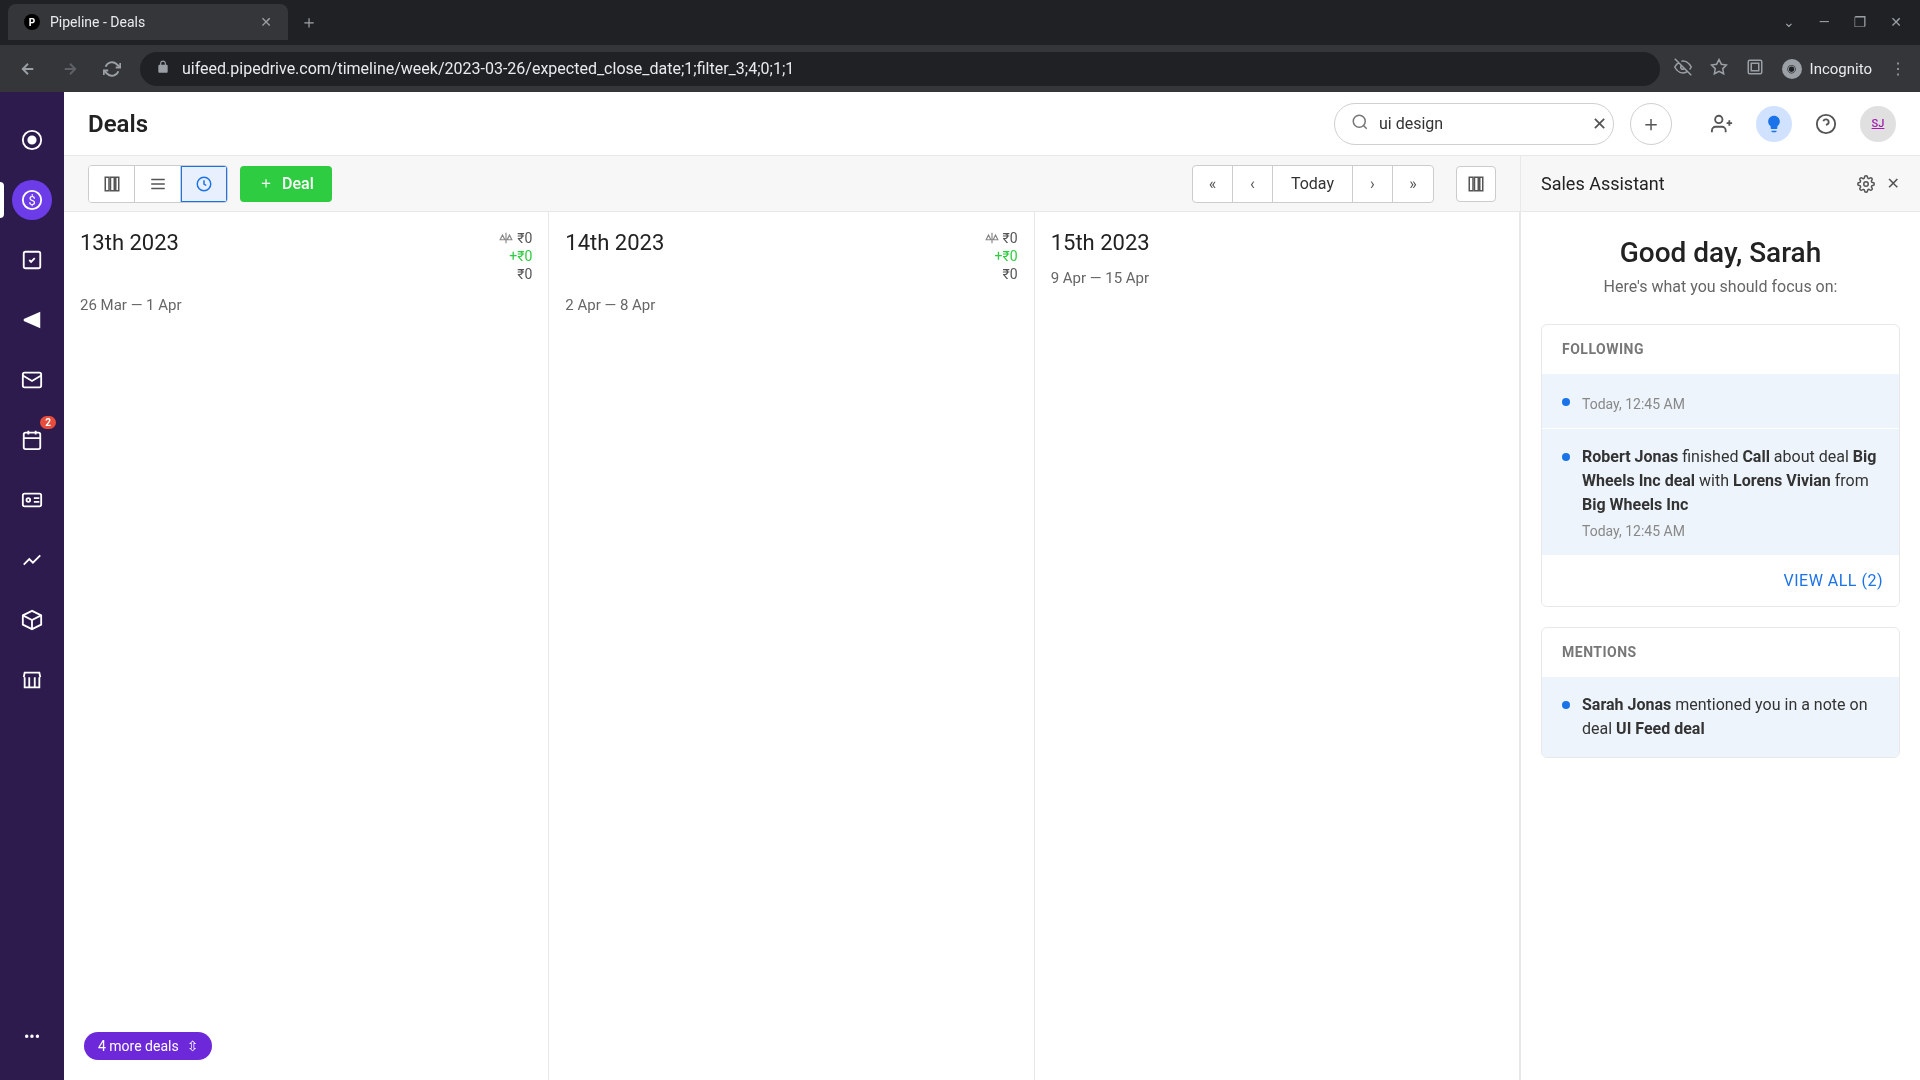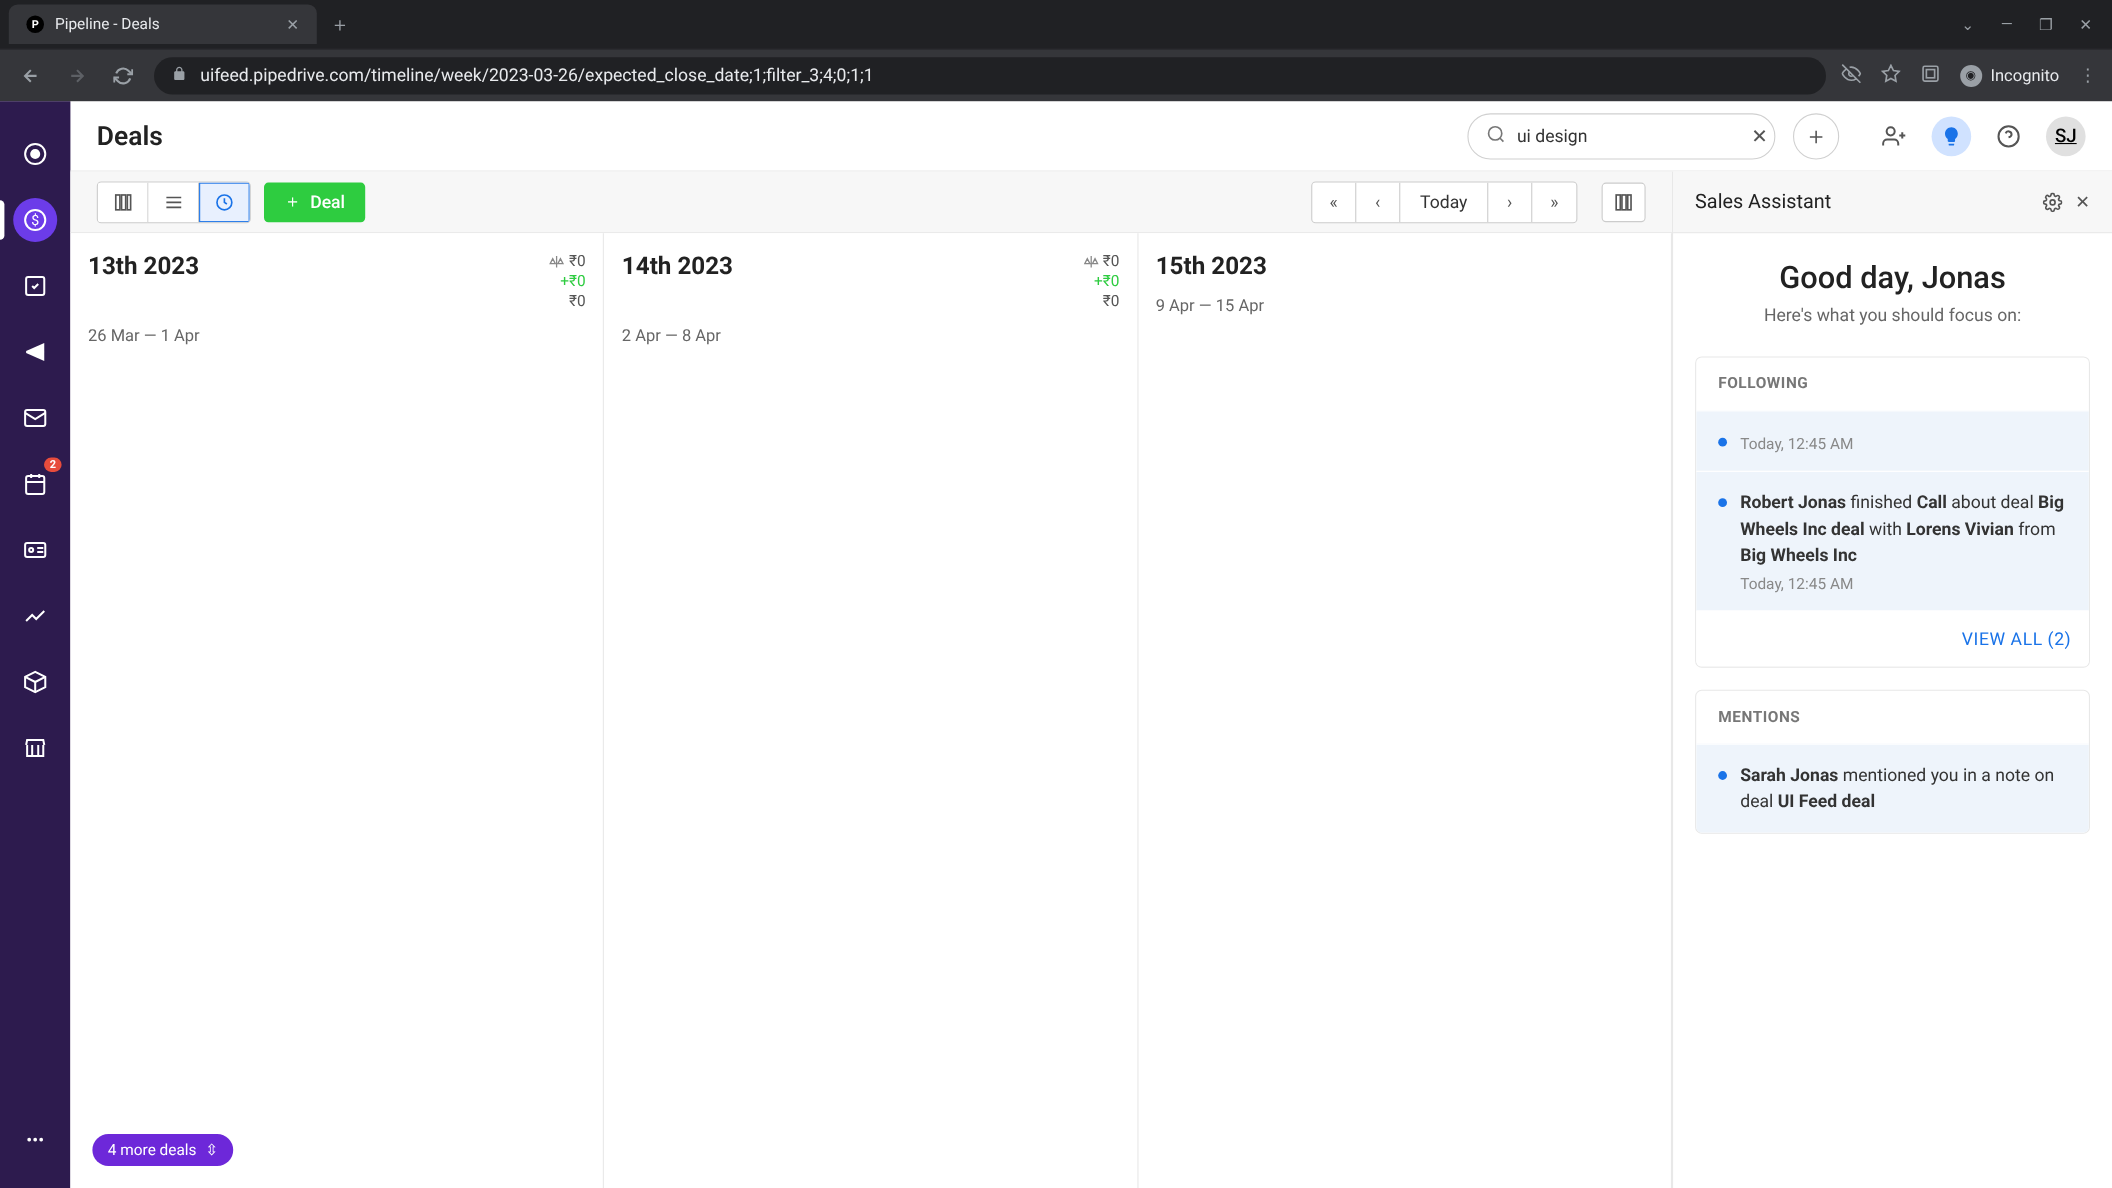--- a/index.html
+++ b/index.html
@@ -37,38 +37,38 @@
 .page-title { font-size: 24px; font-weight: 600; color: #222; }
 .search-wrap { margin-left: auto; display: flex; align-items: center; gap: 16px; }
 .search-box { display: flex; align-items: center; border: 1px solid #d0d0d0; border-radius: 28px; height: 42px; padding: 0 16px; width: 280px; gap: 10px; }
 .search-box input { border: none; outline: none; flex: 1; font-size: 16px; color: #333; }
 .search-icon { color: #777; }
 .clear-search { color: #555; cursor: pointer; font-size: 18px; }
 .add-btn { width: 42px; height: 42px; border: 1px solid #d0d0d0; border-radius: 50%; display: flex; align-items: center; justify-content: center; cursor: pointer; font-size: 22px; color: #555; }
 .top-icons { display: flex; gap: 16px; align-items: center; margin-left: 16px; }
 .top-icon { width: 36px; height: 36px; display: flex; align-items: center; justify-content: center; border-radius: 50%; cursor: pointer; color: #555; }
 .top-icon.highlighted { background: #d0e2ff; color: #1a73e8; }
-.avatar { width: 36px; height: 36px; border-radius: 50%; background: #e0e0e0; display: flex; align-items: center; justify-content: center; font-size: 17px; color: #000000; font-weight: 500; cursor: pointer; text-decoration: underline; }
+.avatar { width: 36px; height: 36px; border-radius: 50%; background: #e0e0e0; display: flex; align-items: center; justify-content: center; font-size: 11px; color: #a21caf; font-weight: 500; cursor: pointer; text-decoration: underline; }
 
 .toolbar { height: 56px; background: #f7f7f7; display: flex; align-items: center; padding: 0 24px; gap: 12px; border-bottom: 1px solid #e8e8e8; }
 .view-group { display: flex; border: 1px solid #ccc; border-radius: 4px; overflow: hidden; }
 .view-btn { width: 46px; height: 36px; display: flex; align-items: center; justify-content: center; cursor: pointer; background: #fff; border-right: 1px solid #ccc; color: #555; }
 .view-btn:last-child { border-right: none; }
 .view-btn.active { background: #e8f0fe; color: #1a73e8; border: 1px solid #1a73e8; }
 .deal-btn { background: #2ecc40; color: #fff; border: none; border-radius: 4px; height: 36px; padding: 0 18px; display: flex; align-items: center; gap: 8px; font-size: 16px; font-weight: 500; cursor: pointer; }
 .date-nav { margin-left: auto; display: flex; align-items: center; border: 1px solid #ccc; border-radius: 4px; overflow: hidden; background: #fff; }
 .date-btn { width: 40px; height: 36px; display: flex; align-items: center; justify-content: center; cursor: pointer; border-right: 1px solid #ccc; color: #555; }
 .date-btn:last-child { border-right: none; }
 .today-btn { padding: 0 18px; height: 36px; display: flex; align-items: center; cursor: pointer; border-right: 1px solid #ccc; font-size: 16px; color: #333; }
 .forecast-btn { width: 40px; height: 36px; display: flex; align-items: center; justify-content: center; cursor: pointer; border: 1px solid #ccc; border-radius: 4px; background: #fff; color: #555; margin-left: 10px; }
 
 .timeline { flex: 1; display: flex; position: relative; background: #fff; }
 .week-col { flex: 1; border-right: 1px solid #e8e8e8; padding: 18px 16px; min-width: 0; }
 .week-head { display: flex; justify-content: space-between; align-items: flex-start; }
-.week-title { font-size: 22px; font-weight: 700; color: #222; }
+.week-title { font-size: 22px; font-weight: 400; color: #222; }
 .week-stats { text-align: right; font-size: 14px; color: #555; display: flex; flex-direction: column; gap: 2px; }
 .stat-row { display: flex; align-items: center; gap: 4px; justify-content: flex-end; }
 .stat-green { color: #2ecc40; }
 .scale-icon { width: 14px; height: 14px; color: #888; }
 .week-range { font-size: 15px; color: #666; margin-top: 14px; }
 .more-deals { position: absolute; bottom: 20px; left: 20px; background: #6d28d9; color: #fff; border-radius: 18px; padding: 6px 14px; font-size: 14px; display: flex; align-items: center; gap: 8px; cursor: pointer; }
 
 .assistant { width: 400px; border-left: 1px solid #e8e8e8; display: flex; flex-direction: column; background: #fff; }
 .asst-head { height: 56px; display: flex; align-items: center; padding: 0 20px; border-bottom: 1px solid #e8e8e8; gap: 12px; background: #f7f7f7; }
 .asst-title { font-size: 18px; font-weight: 400; color: #222; flex: 1; }
@@ -342,21 +342,21 @@
           <div class="asst-title">Sales Assistant</div>
           <span class="asst-icon-btn">
               <svg width="18" height="18" viewBox="0 0 24 24" fill="none" stroke="currentColor" stroke-width="2">
                 <circle cx="12" cy="12" r="3"></circle>
                 <path d="M19.4 15a1.65 1.65 0 00.33 1.82l.06.06a2 2 0 11-2.83 2.83l-.06-.06a1.65 1.65 0 00-1.82-.33 1.65 1.65 0 00-1 1.51V21a2 2 0 01-4 0v-.09A1.65 1.65 0 009 19.4a1.65 1.65 0 00-1.82.33l-.06.06a2 2 0 11-2.83-2.83l.06-.06a1.65 1.65 0 00.33-1.82 1.65 1.65 0 00-1.51-1H3a2 2 0 010-4h.09A1.65 1.65 0 004.6 9a1.65 1.65 0 00-.33-1.82l-.06-.06a2 2 0 112.83-2.83l.06.06a1.65 1.65 0 001.82.33H9a1.65 1.65 0 001-1.51V3a2 2 0 014 0v.09a1.65 1.65 0 001 1.51 1.65 1.65 0 001.82-.33l.06-.06a2 2 0 112.83 2.83l-.06.06a1.65 1.65 0 00-.33 1.82V9a1.65 1.65 0 001.51 1H21a2 2 0 010 4h-.09a1.65 1.65 0 00-1.51 1z"></path>
               </svg>
             </span>
           <span class="asst-icon-btn">✕</span>
         </div>
         <div class="asst-body">
-          <div class="greeting">Good day, Jonas</div>
+          <div class="greeting">Good day, Sarah</div>
           <div class="subgreeting">Here's what you should focus on:</div>
 
           <div class="card">
             <div class="card-head">FOLLOWING</div>
             <div class="feed-item">
               <span class="dot"></span>
               <div>
                 <div class="feed-time">Today, 12:45 AM</div>
               </div>
             </div>

